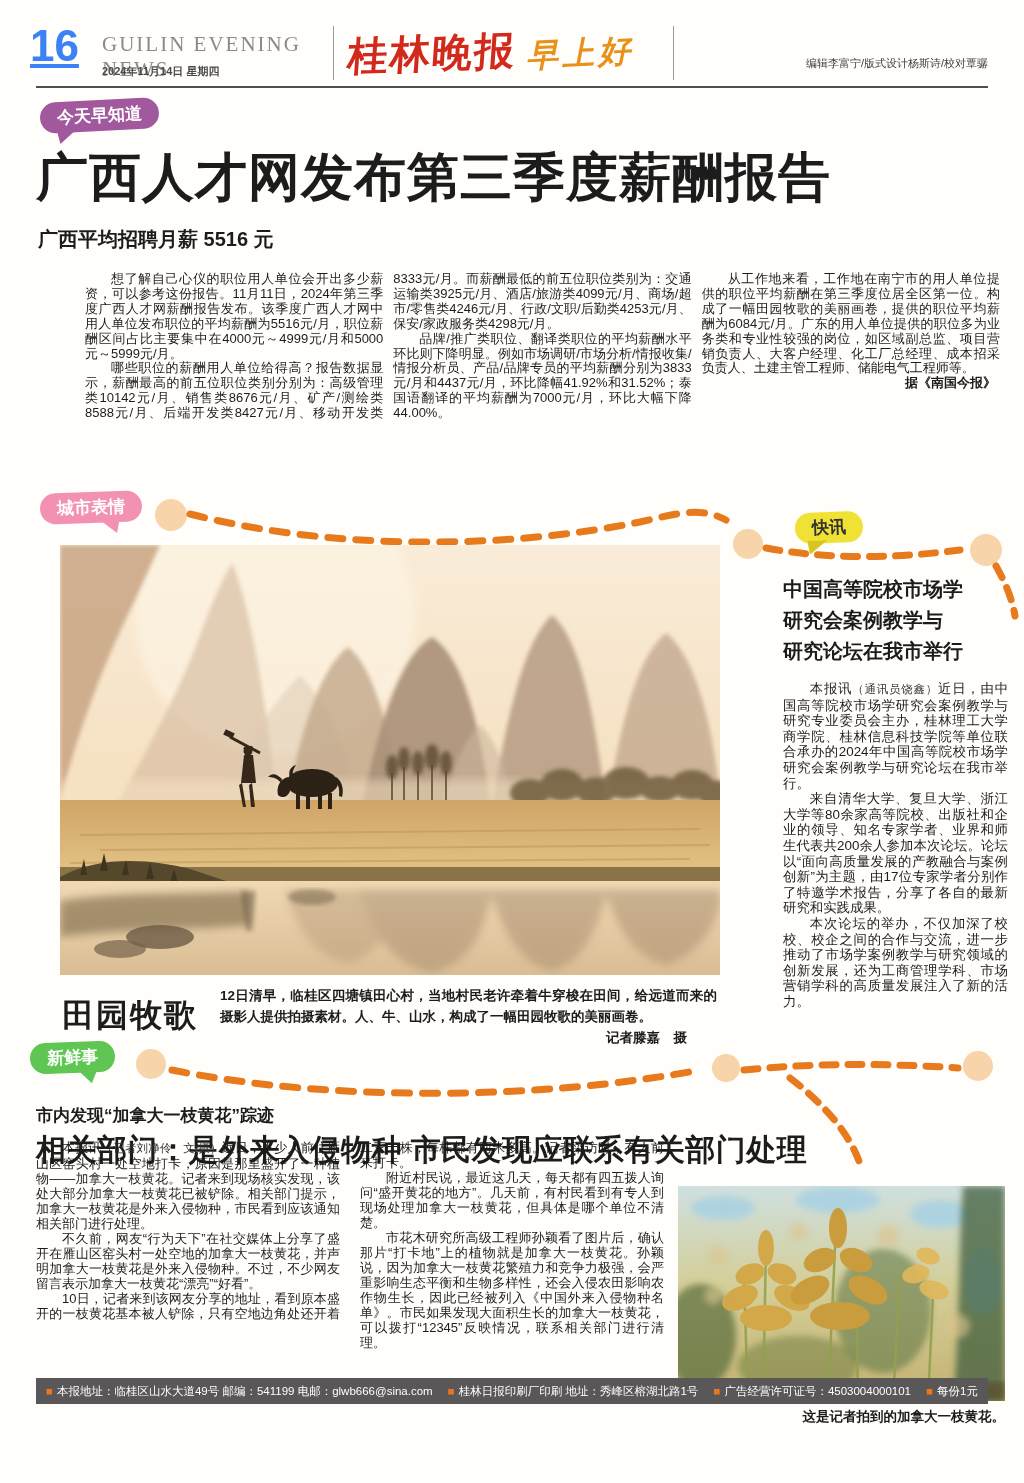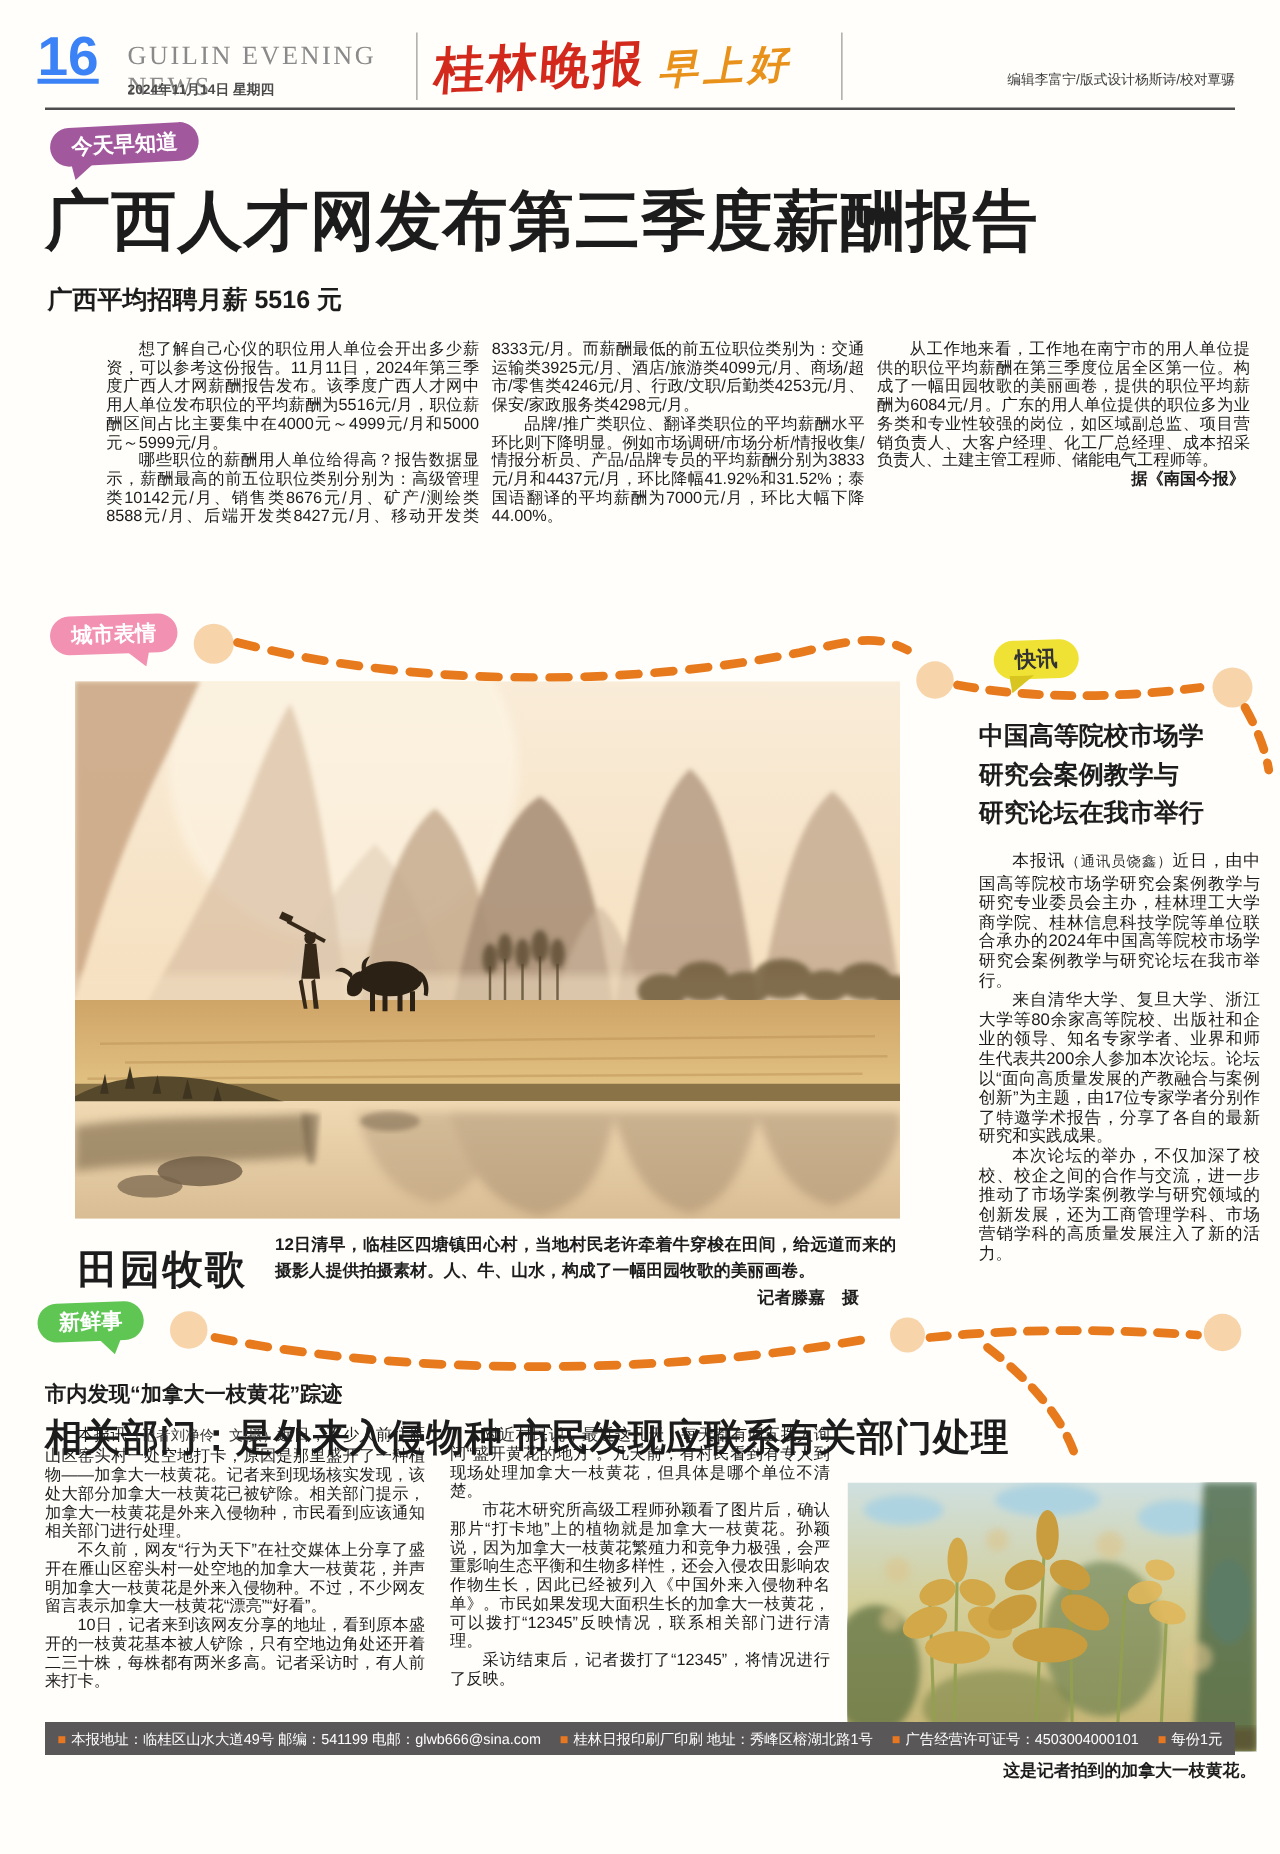--- a/index.html
+++ b/index.html
@@ -259,21 +259,20 @@
   </svg>
 
   <div class="kicker">市内发现“加拿大一枝黄花”踪迹</div>
   <div class="h2">相关部门：是外来入侵物种  市民发现应联系有关部门处理</div>
   <div class="bottom-body">
     <p><span class="lbl">本报讯</span><span class="byline">（记者刘净伶　文/摄）</span><span>近日，不少人前往雁山区窑头村一处空地打卡，原因是那里盛开了一种植物——加拿大一枝黄花。记者来到现场核实发现，该处大部分加拿大一枝黄花已被铲除。相关部门提示，加拿大一枝黄花是外来入侵物种，市民看到应该通知相关部门进行处理。</span></p>
     <p>不久前，网友“行为天下”在社交媒体上分享了盛开在雁山区窑头村一处空地的加拿大一枝黄花，并声明加拿大一枝黄花是外来入侵物种。不过，不少网友留言表示加拿大一枝黄花“漂亮”“好看”。</p>
     <p>10日，记者来到该网友分享的地址，看到原本盛开的一枝黄花基本被人铲除，只有空地边角处还开着二三十株，每株都有两米多高。记者采访时，有人前来打卡。</p>
     <p>附近村民说，最近这几天，每天都有四五拨人询问“盛开黄花的地方”。几天前，有村民看到有专人到现场处理加拿大一枝黄花，但具体是哪个单位不清楚。</p>
     <p>市花木研究所高级工程师孙颖看了图片后，确认那片“打卡地”上的植物就是加拿大一枝黄花。孙颖说，因为加拿大一枝黄花繁殖力和竞争力极强，会严重影响生态平衡和生物多样性，还会入侵农田影响农作物生长，因此已经被列入《中国外来入侵物种名单》。市民如果发现大面积生长的加拿大一枝黄花，可以拨打“12345”反映情况，联系相关部门进行清理。</p>
-    <p>采访结束后，记者拨打了“12345”，将情况进行了反映。</p>
   </div>
 
   <svg class="plant-photo" viewBox="0 0 327 215">
     <defs>
       <linearGradient id="pbg" x1="0" y1="0" x2="0" y2="1">
         <stop offset="0" stop-color="#cfe0e0"></stop>
           <stop offset=".45" stop-color="#d4cf9a"></stop>
           <stop offset="1" stop-color="#c4b270"></stop>
       </linearGradient>
       <filter id="pb">

